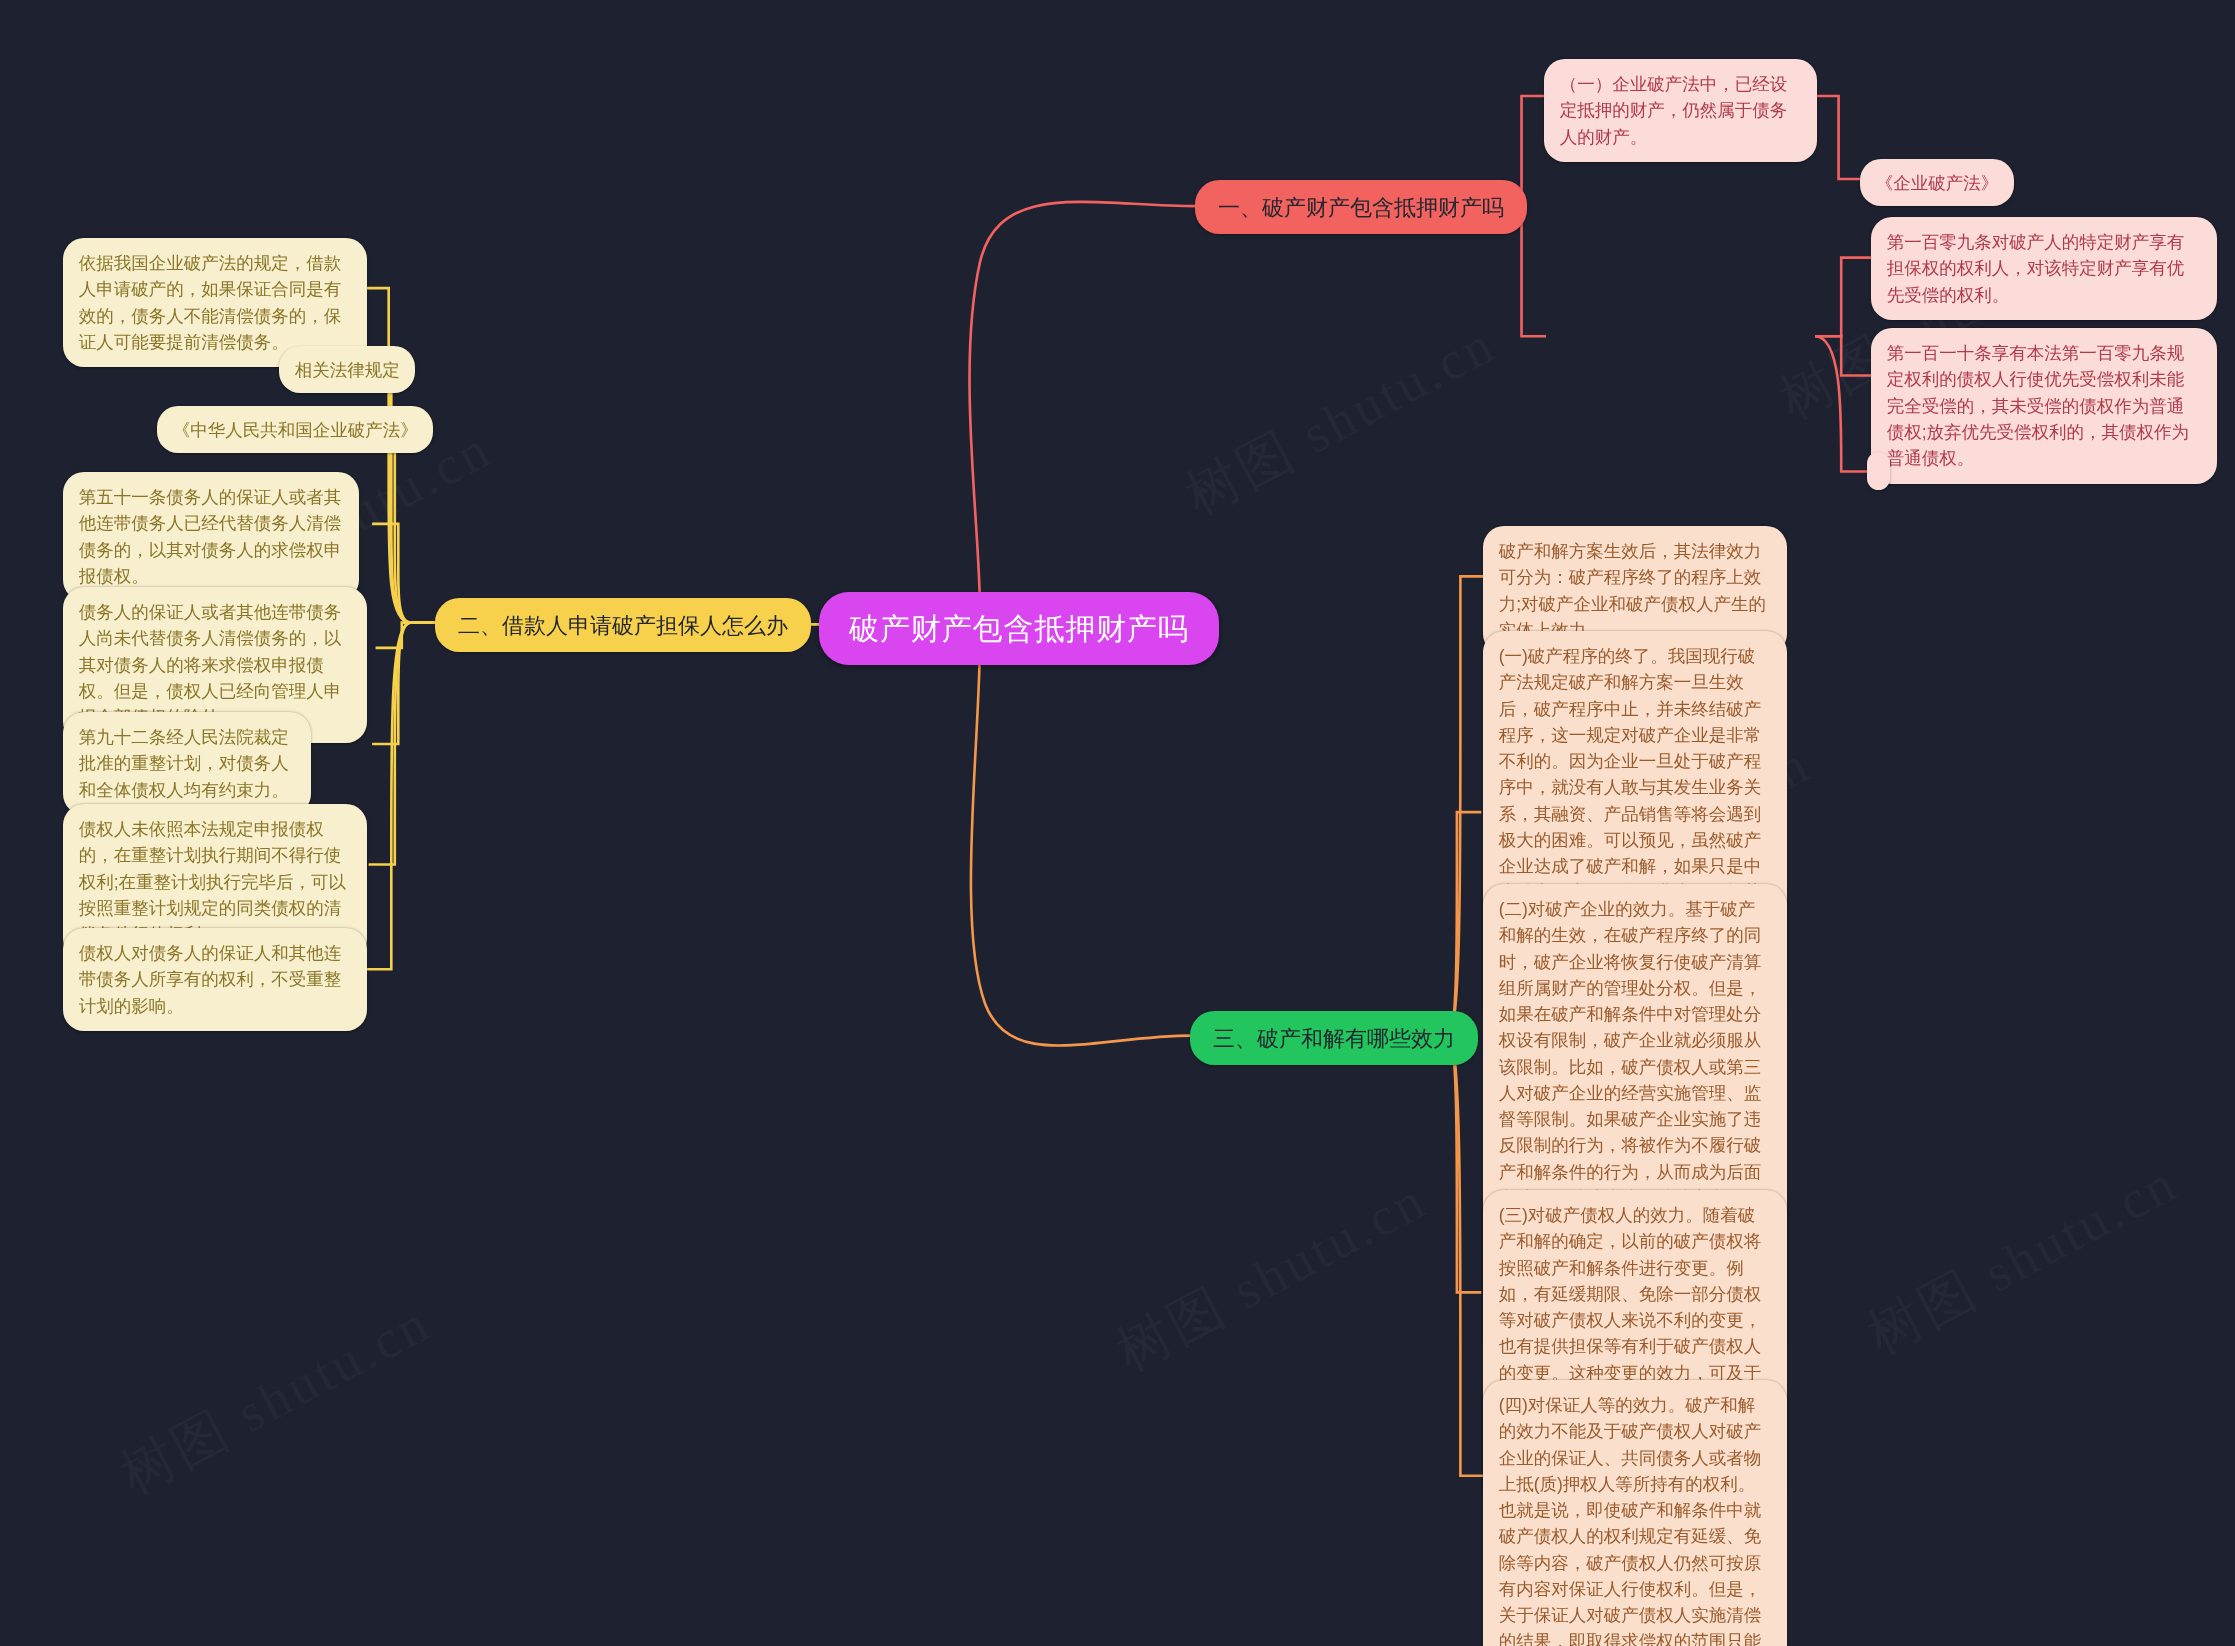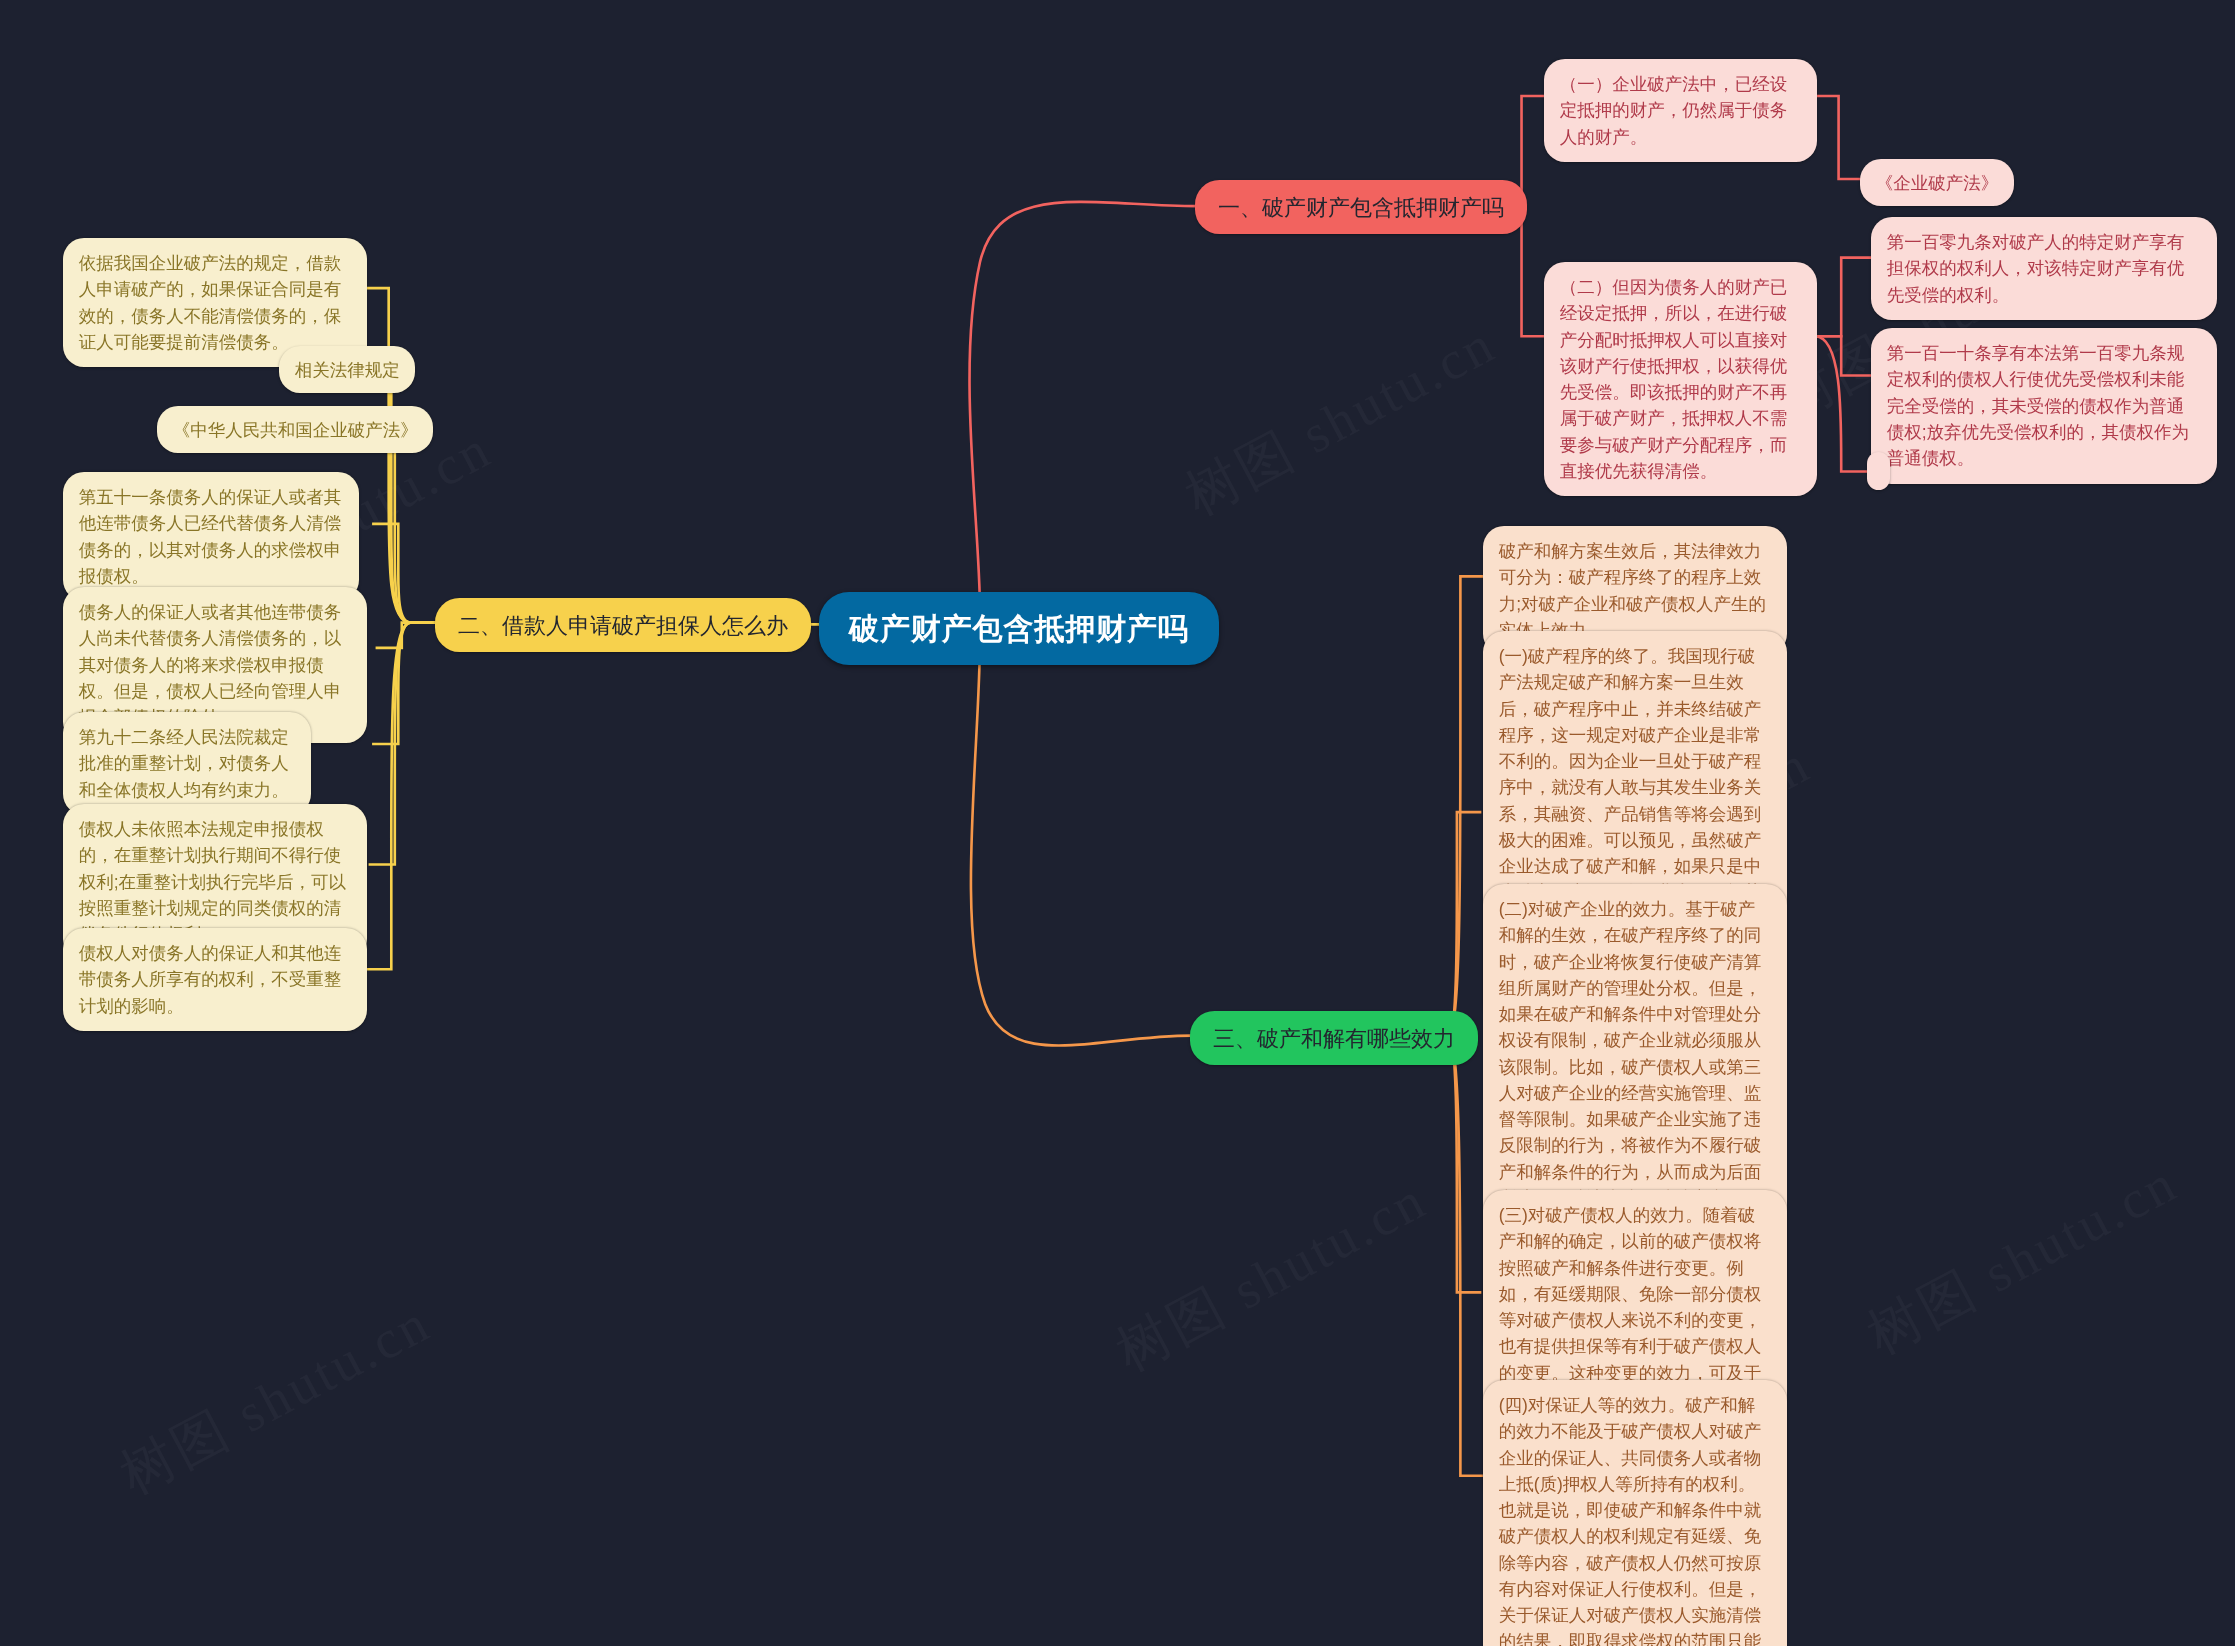--- a/index.html
+++ b/index.html
@@ -34,24 +34,24 @@
     position: absolute;
     border-radius: 10.5px;
     padding: 12.2px 15.7px;
     line-height: 1.5;
     white-space: pre-wrap;
     word-break: break-all;
     box-shadow: 0 0.9px 2.6px rgba(0,0,0,.35);
   }
   
   .root {
-    background: #0369a1;
+    background: #d946ef;
     color: #ffffff;
     font-size: 30px;
-    font-weight: 700;
+    font-weight: 400;
     border-radius: 30px;
     padding: 14px 30px;
     letter-spacing: 0.9px;
     white-space: nowrap;
     box-shadow: 0 1.7px 5.2px rgba(0,0,0,.45);
   }
   
   .branch {
     border-radius: 24.5px;
     padding: 10.5px 23px;
@@ -126,21 +126,20 @@
     <path d="M1630,1186 L1658,1186 C1668,1186 1668,1300 1668,1400 L1668,1480 L1696,1480" fill="none" stroke="#f5974a" stroke-width="3"></path>
     <path d="M1630,1186 L1658,1186 C1672,1186 1672,1380 1672,1560 L1672,1690 L1700,1690" fill="none" stroke="#f5974a" stroke-width="3"></path>
   </svg>
 
   <div class="node root" style="left:819px; top:592px;">破产财产包含抵押财产吗</div>
 
   <div class="node branch red" style="left:1195px; top:180px;">一、破产财产包含抵押财产吗</div>
 
   <div class="node card pink" style="left:1544px; top:59px; width:273px;">（一）企业破产法中，已经设定抵押的财产，仍然属于债务人的财产。</div>
 
-  <div class="node card pink" style="left:1544px; top:262px; width:273px;">（二）但因为债务人的财产已经设定抵押，所以，在进行破产分配时抵押权人可以直接对该财产行使抵押权，以获得优先受偿。即该抵押的财产不再属于破产财产，抵押权人不需要参与破产财产分配程序，而直接优先获得清偿。</div>
 
   <div class="node card pink tiny nowrap" style="left:1860px; top:159px;">《企业破产法》</div>
 
   <div class="node card pink" style="left:1871px; top:217px; width:346px;">第一百零九条对破产人的特定财产享有担保权的权利人，对该特定财产享有优先受偿的权利。</div>
 
   <div class="node card pink" style="left:1871px; top:328px; width:346px;">第一百一十条享有本法第一百零九条规定权利的债权人行使优先受偿权利未能完全受偿的，其未受偿的债权作为普通债权;放弃优先受偿权利的，其债权作为普通债权。</div>
 
   <div class="node card pink" style="left:1867px; top:452px; width:23px; height:38px; padding:0;"></div>
 
   <div class="node branch yellow" style="left:435px; top:598px;">二、借款人申请破产担保人怎么办</div>

